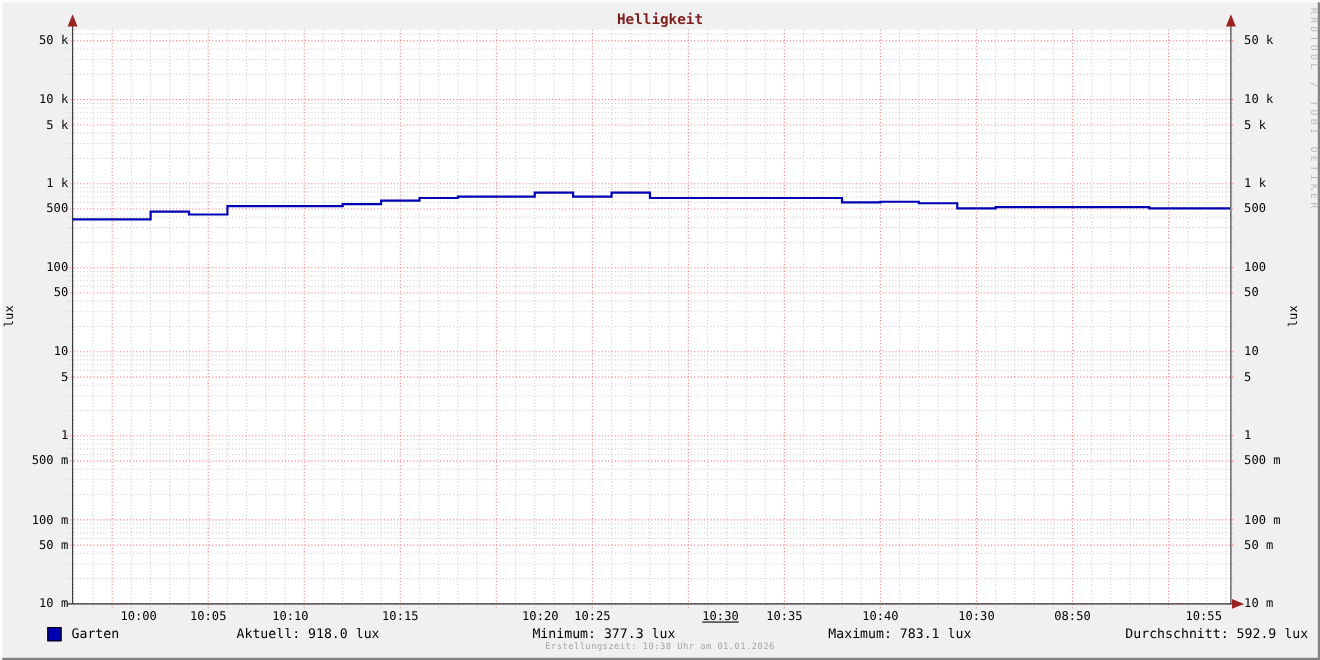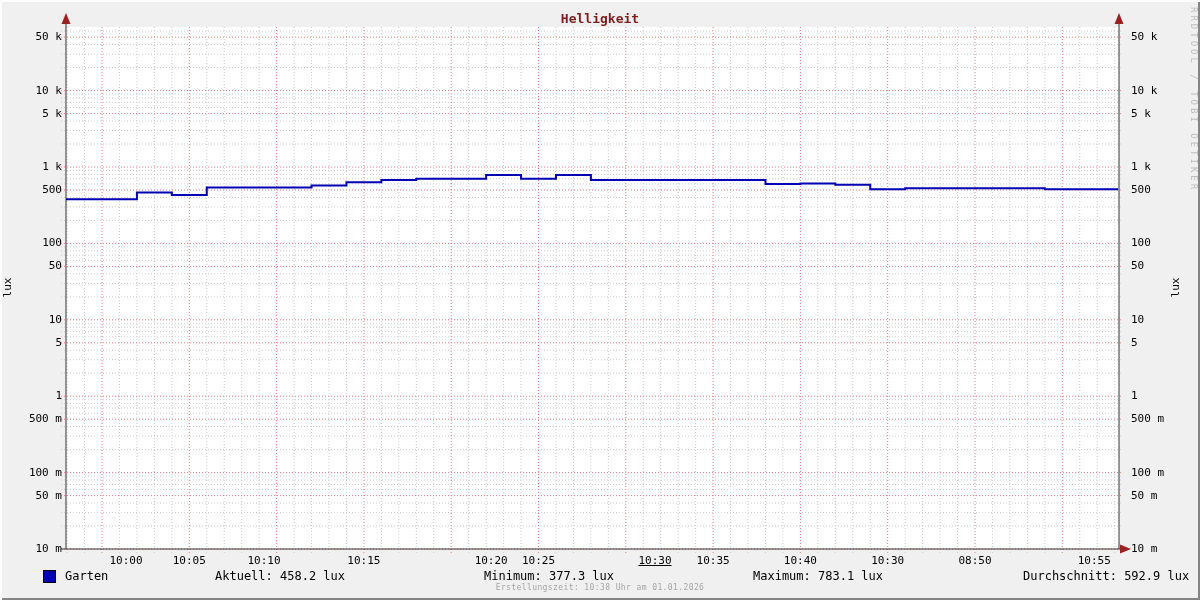--- a/index.html
+++ b/index.html
@@ -233,21 +233,21 @@
       <span class="tick-label x-tick" style="left: 713.1px;">10:35</span>
       <span class="tick-label x-tick" style="left: 800.4px;">10:40</span>
       <span class="tick-label x-tick" style="left: 887.7px;">10:30</span>
       <span class="tick-label x-tick" style="left: 975px;">08:50</span>
       <span class="tick-label x-tick" style="left: 1062.3px; margin-left: 32px;">10:55</span>
     </div>
 
   <div class="legend-row">
     <span class="legend-swatch" style="background: rgb(0, 0, 180);"></span>
     <span class="legend-label">Garten</span>
-    <span class="stat stat-current">Aktuell: 458.2 lux</span>
+    <span class="stat stat-current">Aktuell: 918.0 lux</span>
     <span class="stat stat-min">Minimum: 377.3 lux</span>
     <span class="stat stat-max">Maximum: 783.1 lux</span>
     <span class="stat stat-avg">Durchschnitt: 592.9 lux</span>
   </div>
 
   <div class="footer">Erstellungszeit: 10:38 Uhr am 01.01.2026</div>
 
   <div class="watermark">RRDTOOL / TOBI OETIKER</div>
 </div>
 

